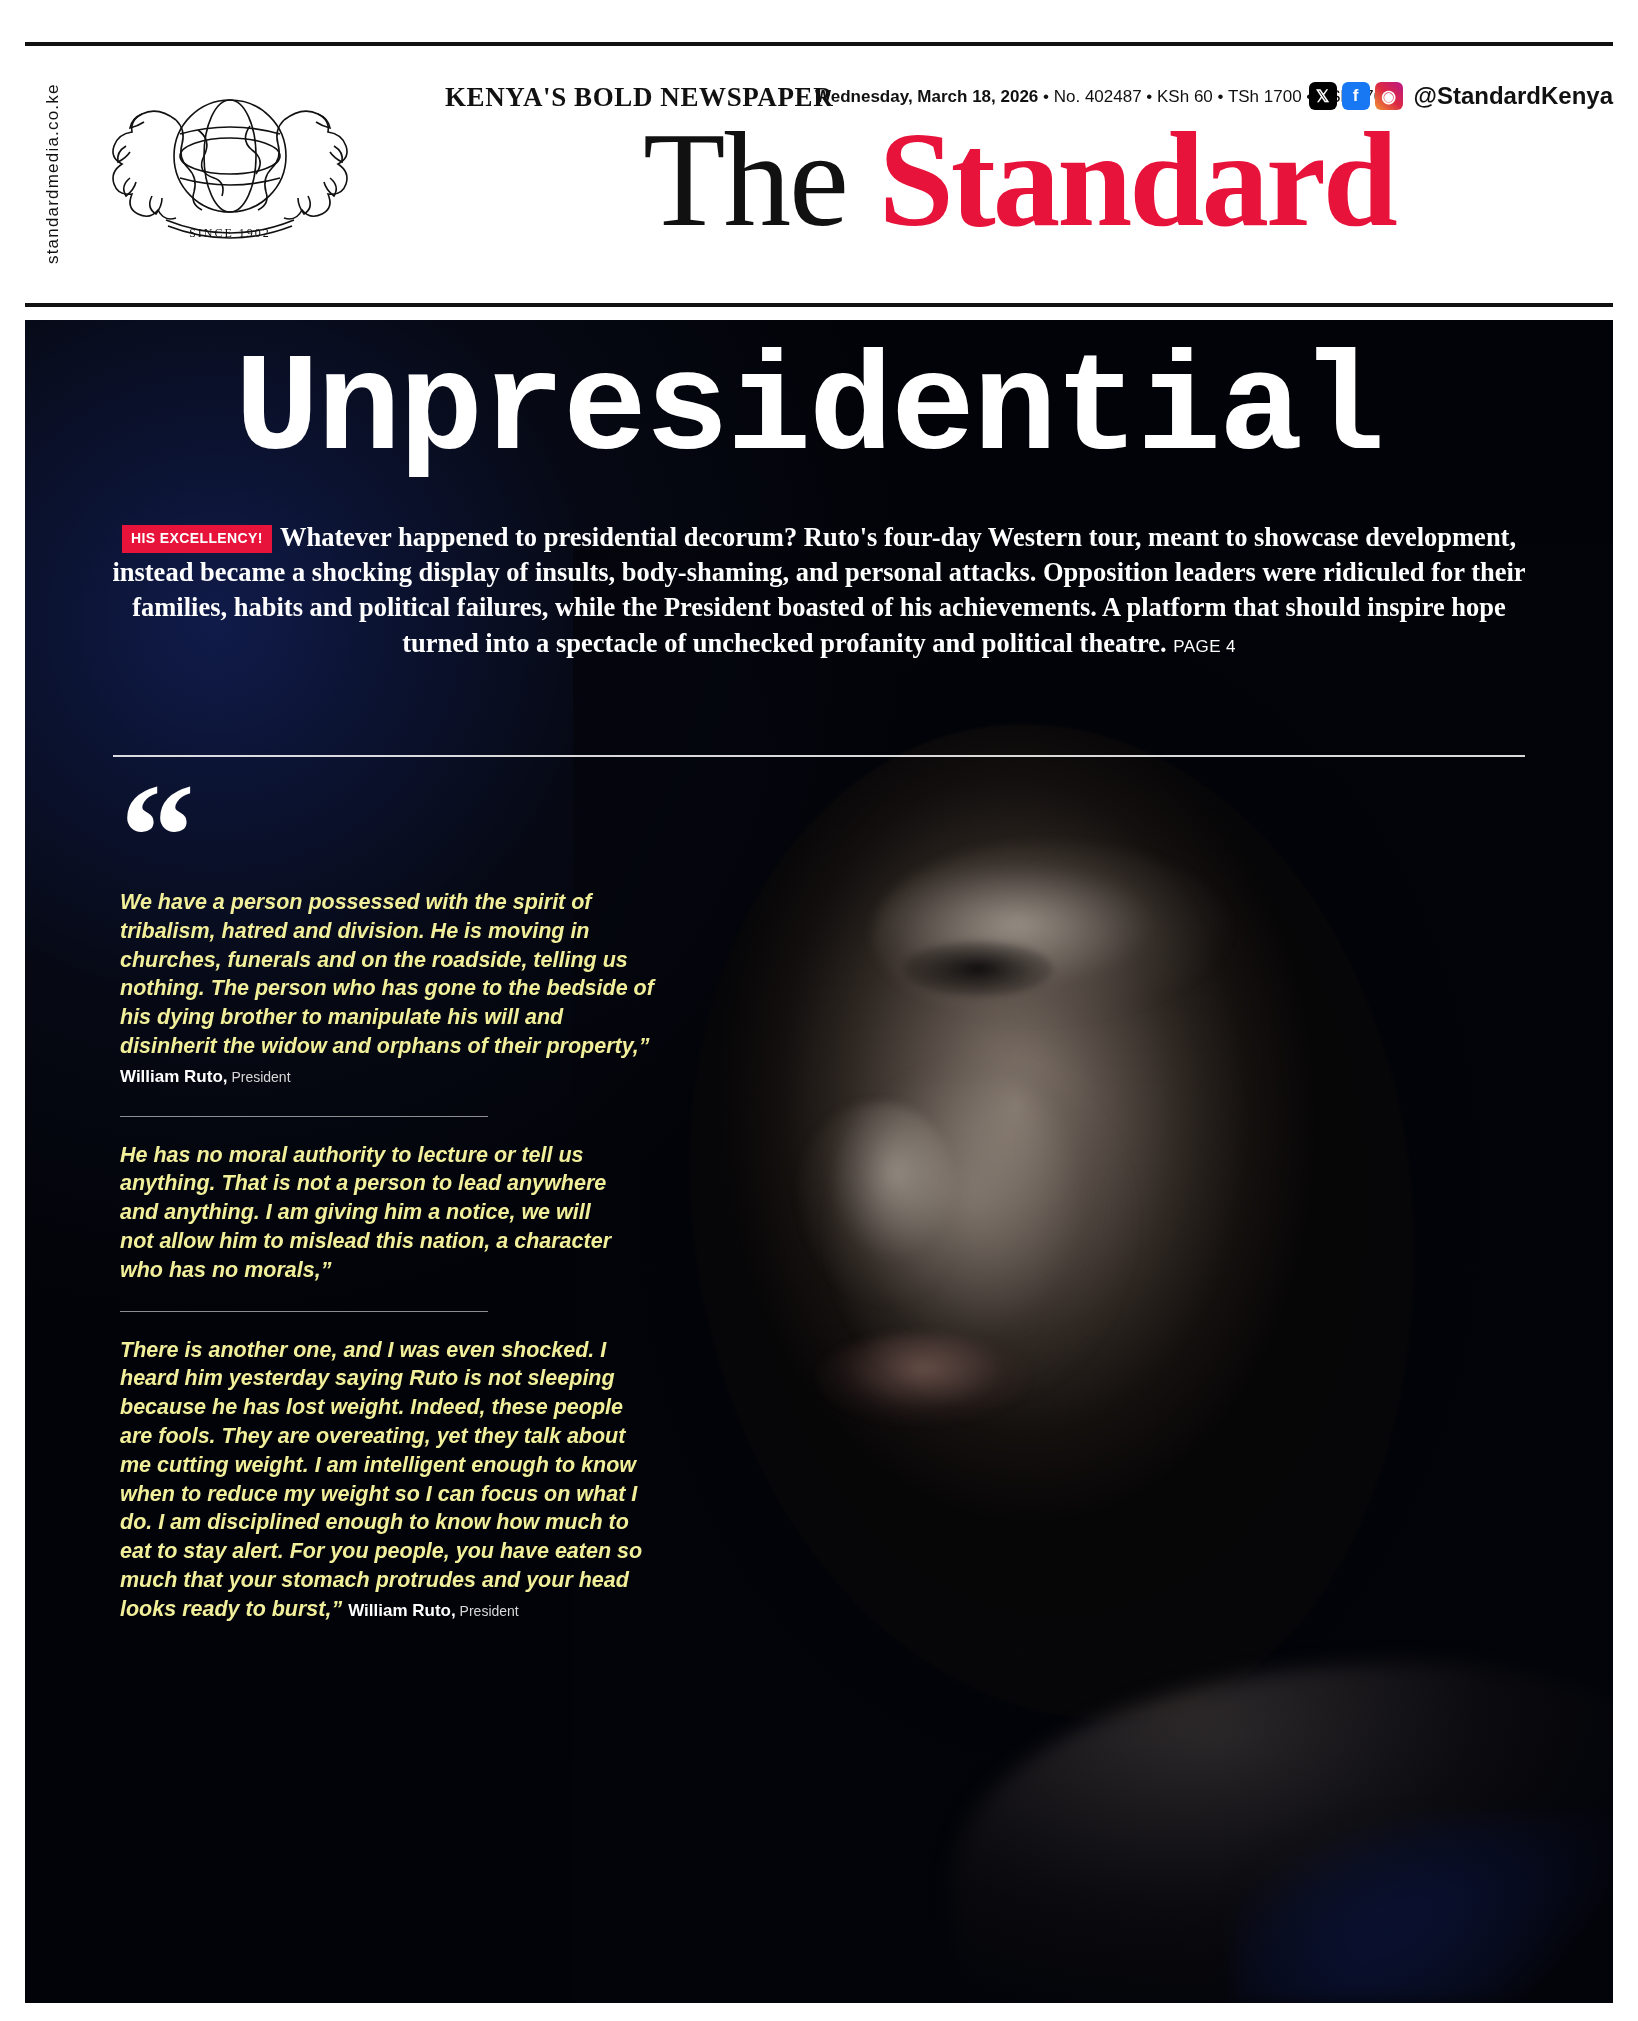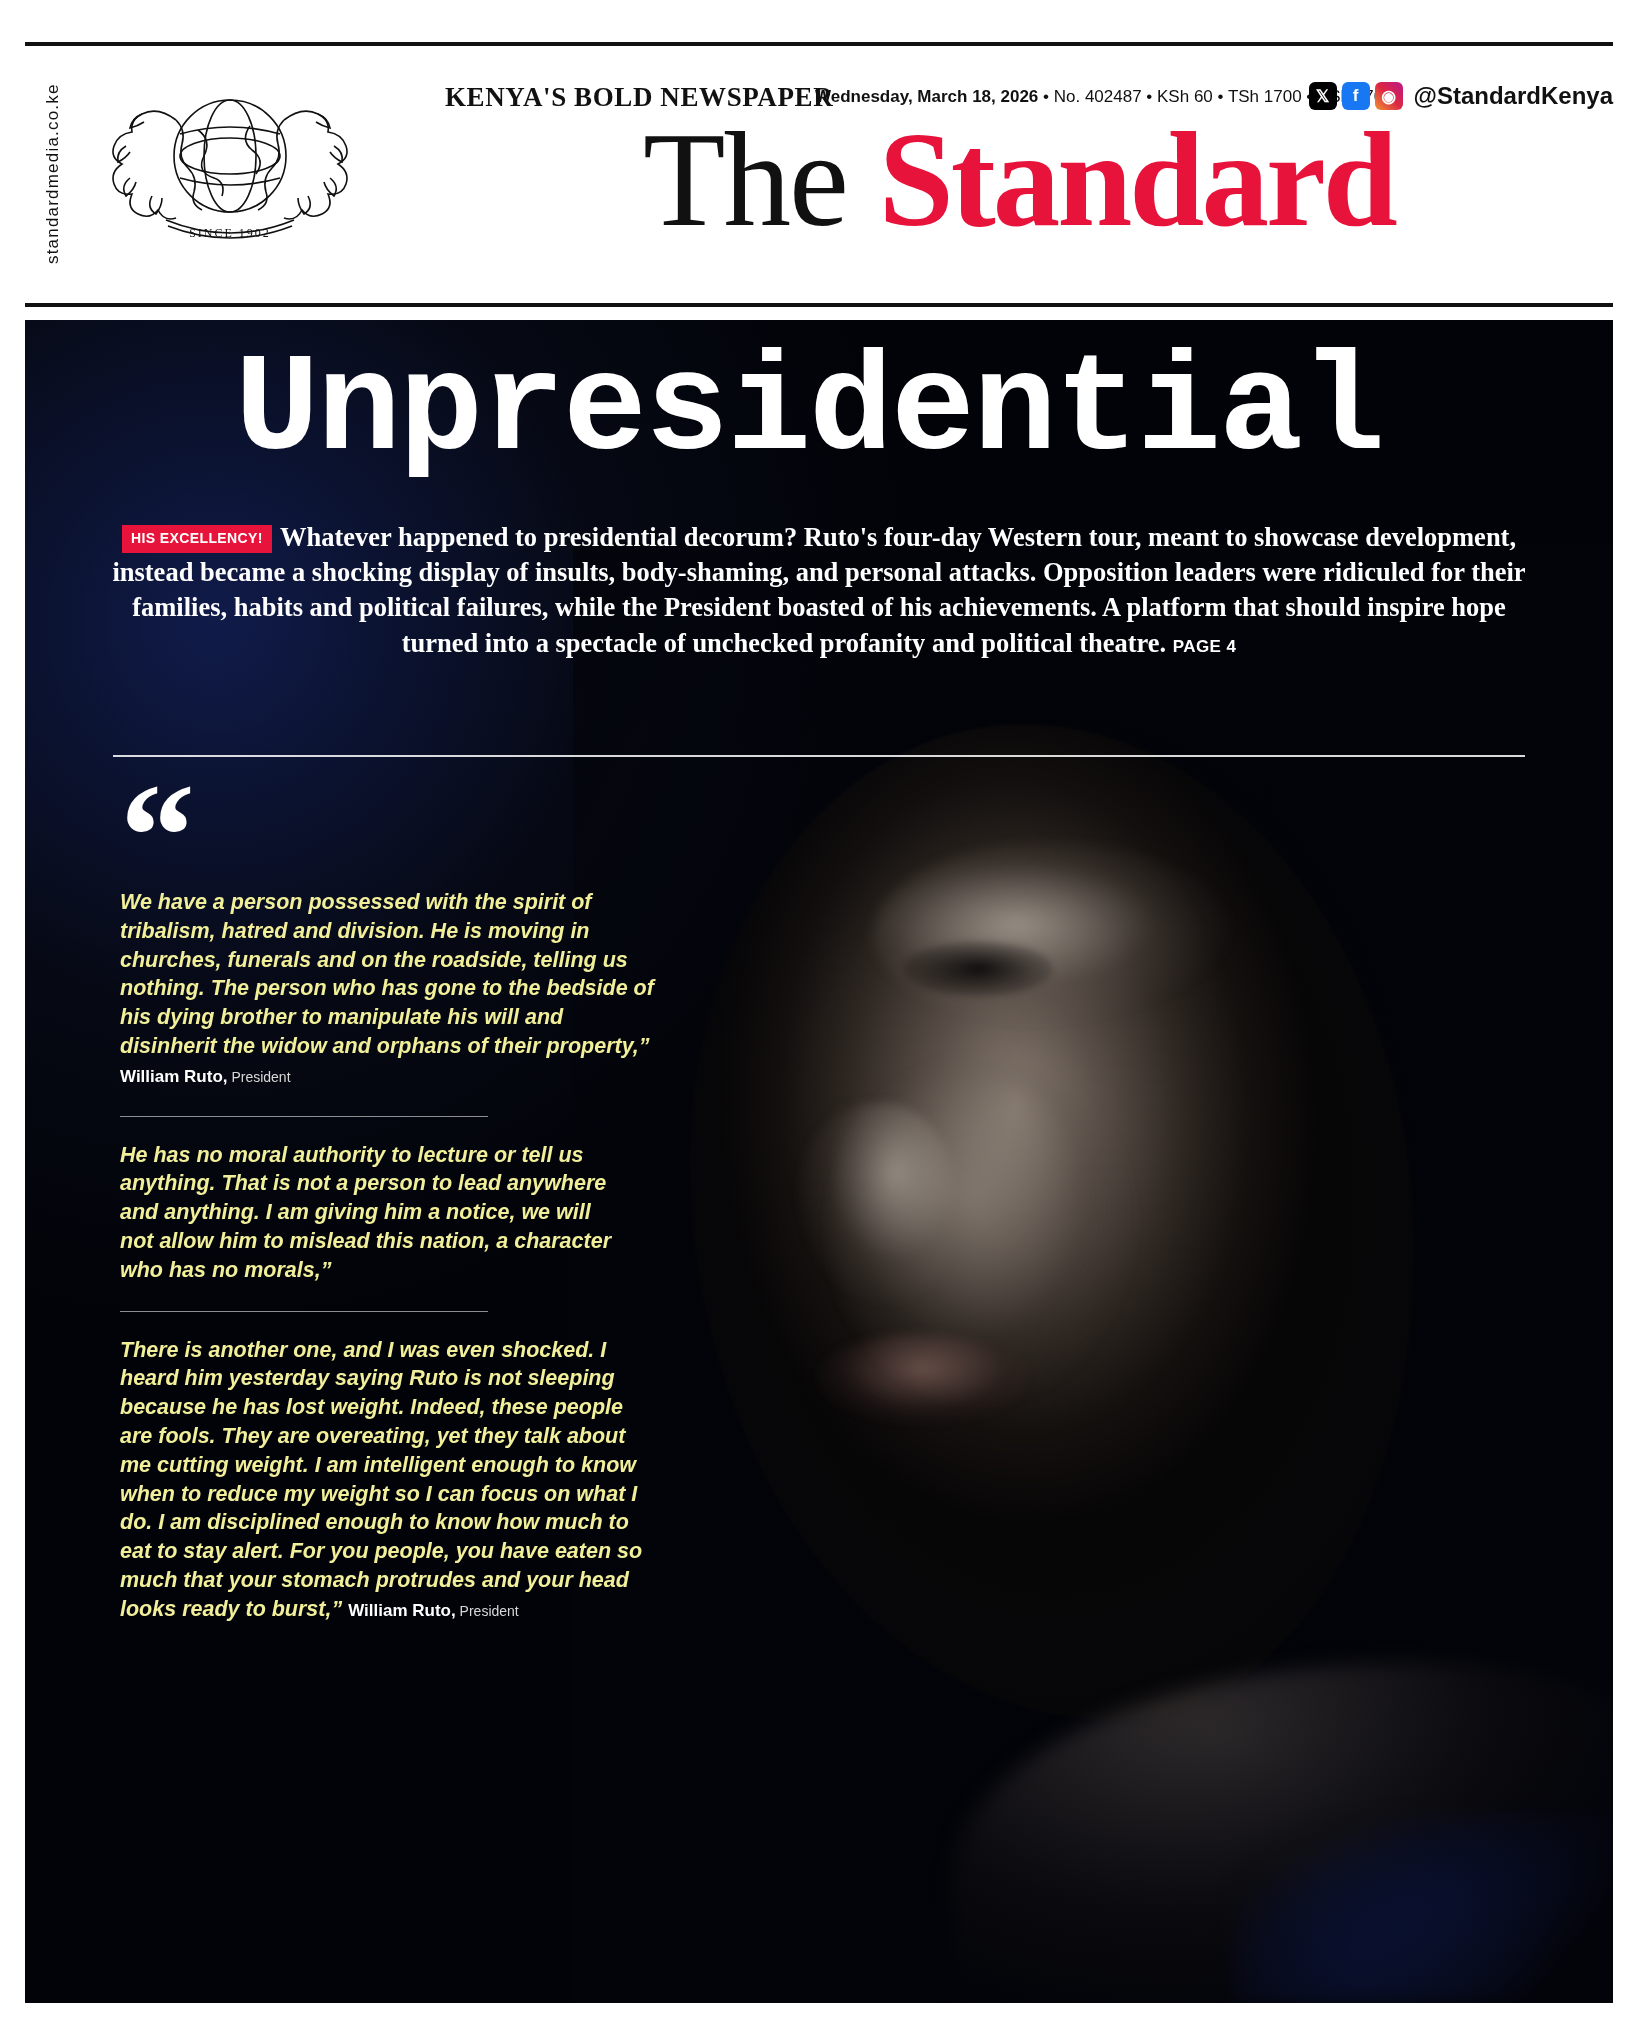--- a/index.html
+++ b/index.html
@@ -302,21 +302,21 @@
     font-family: "Liberation Sans", sans-serif;
     font-weight: bold;
     font-size: 14px;
     letter-spacing: 0.4px;
     padding: 4px 9px 5px;
     margin-right: 8px;
     vertical-align: 3px;
   }
   .pageref {
     font-family: "Liberation Sans", sans-serif;
-    font-weight: bold;
+    font-weight: normal;
     font-size: 17px;
     letter-spacing: 0.4px;
   }
 
   .hero-rule {
     position: absolute;
     left: 88px;
     right: 88px;
     top: 435px;
     height: 2px;

